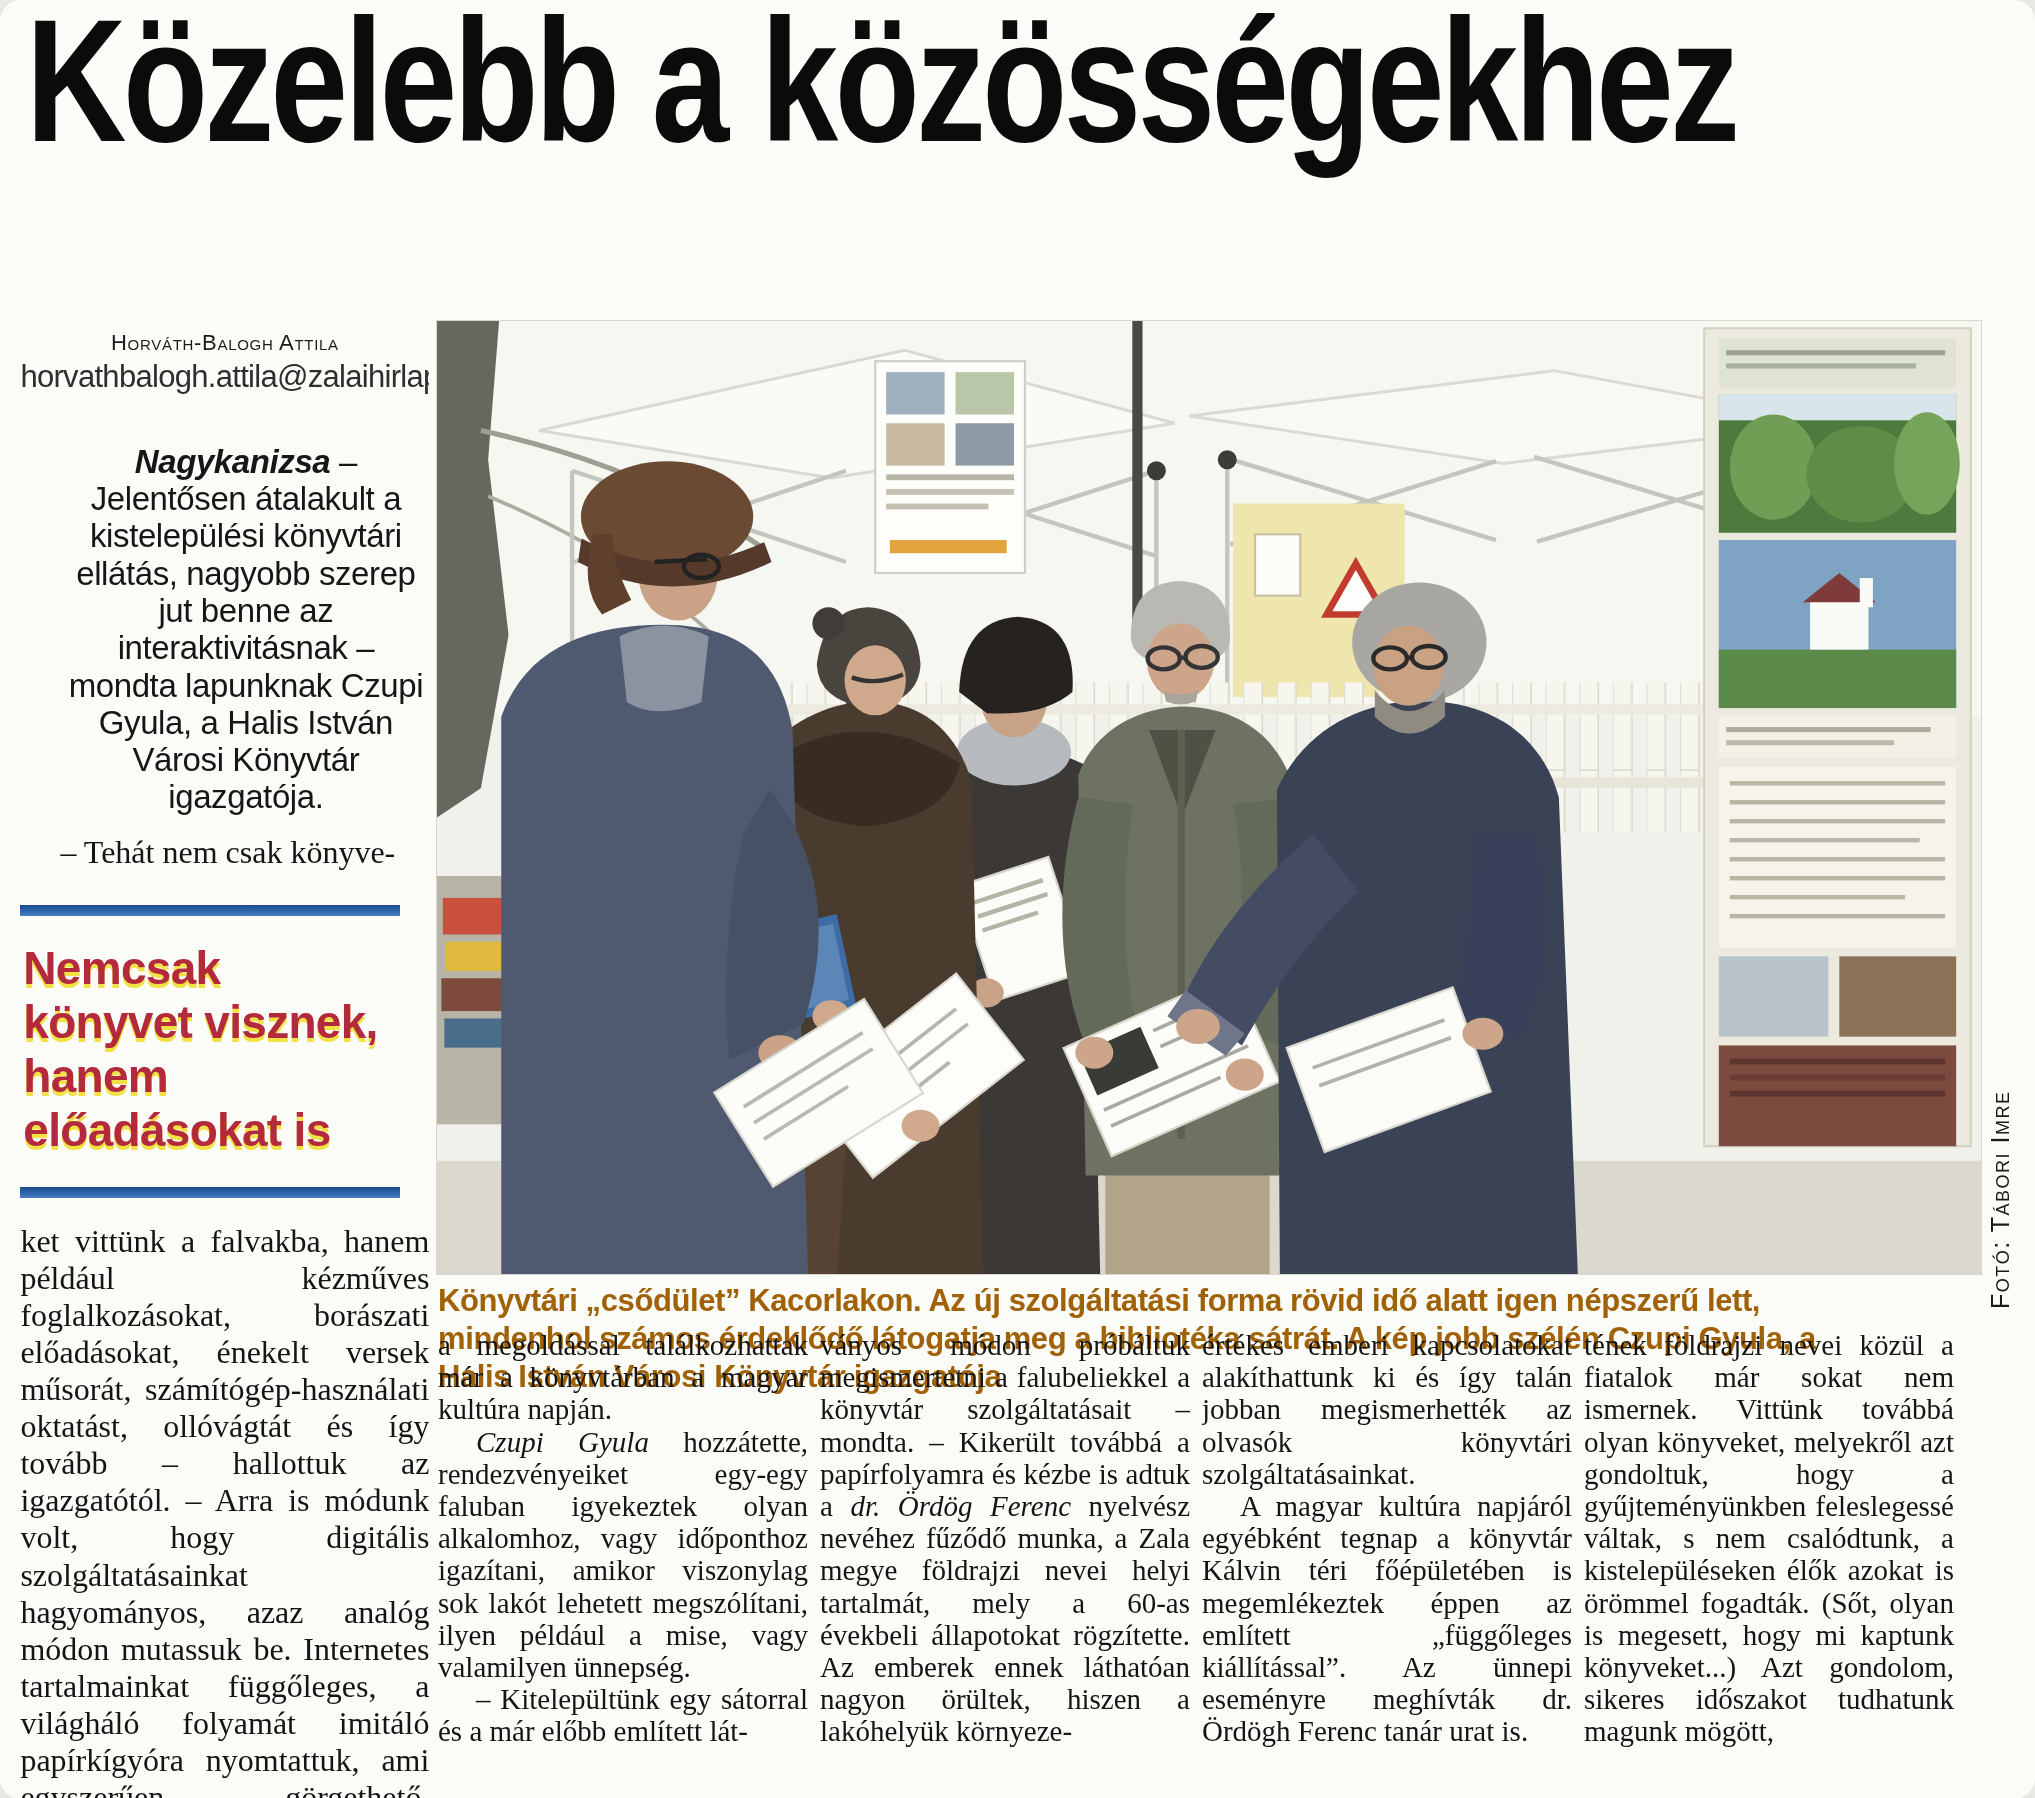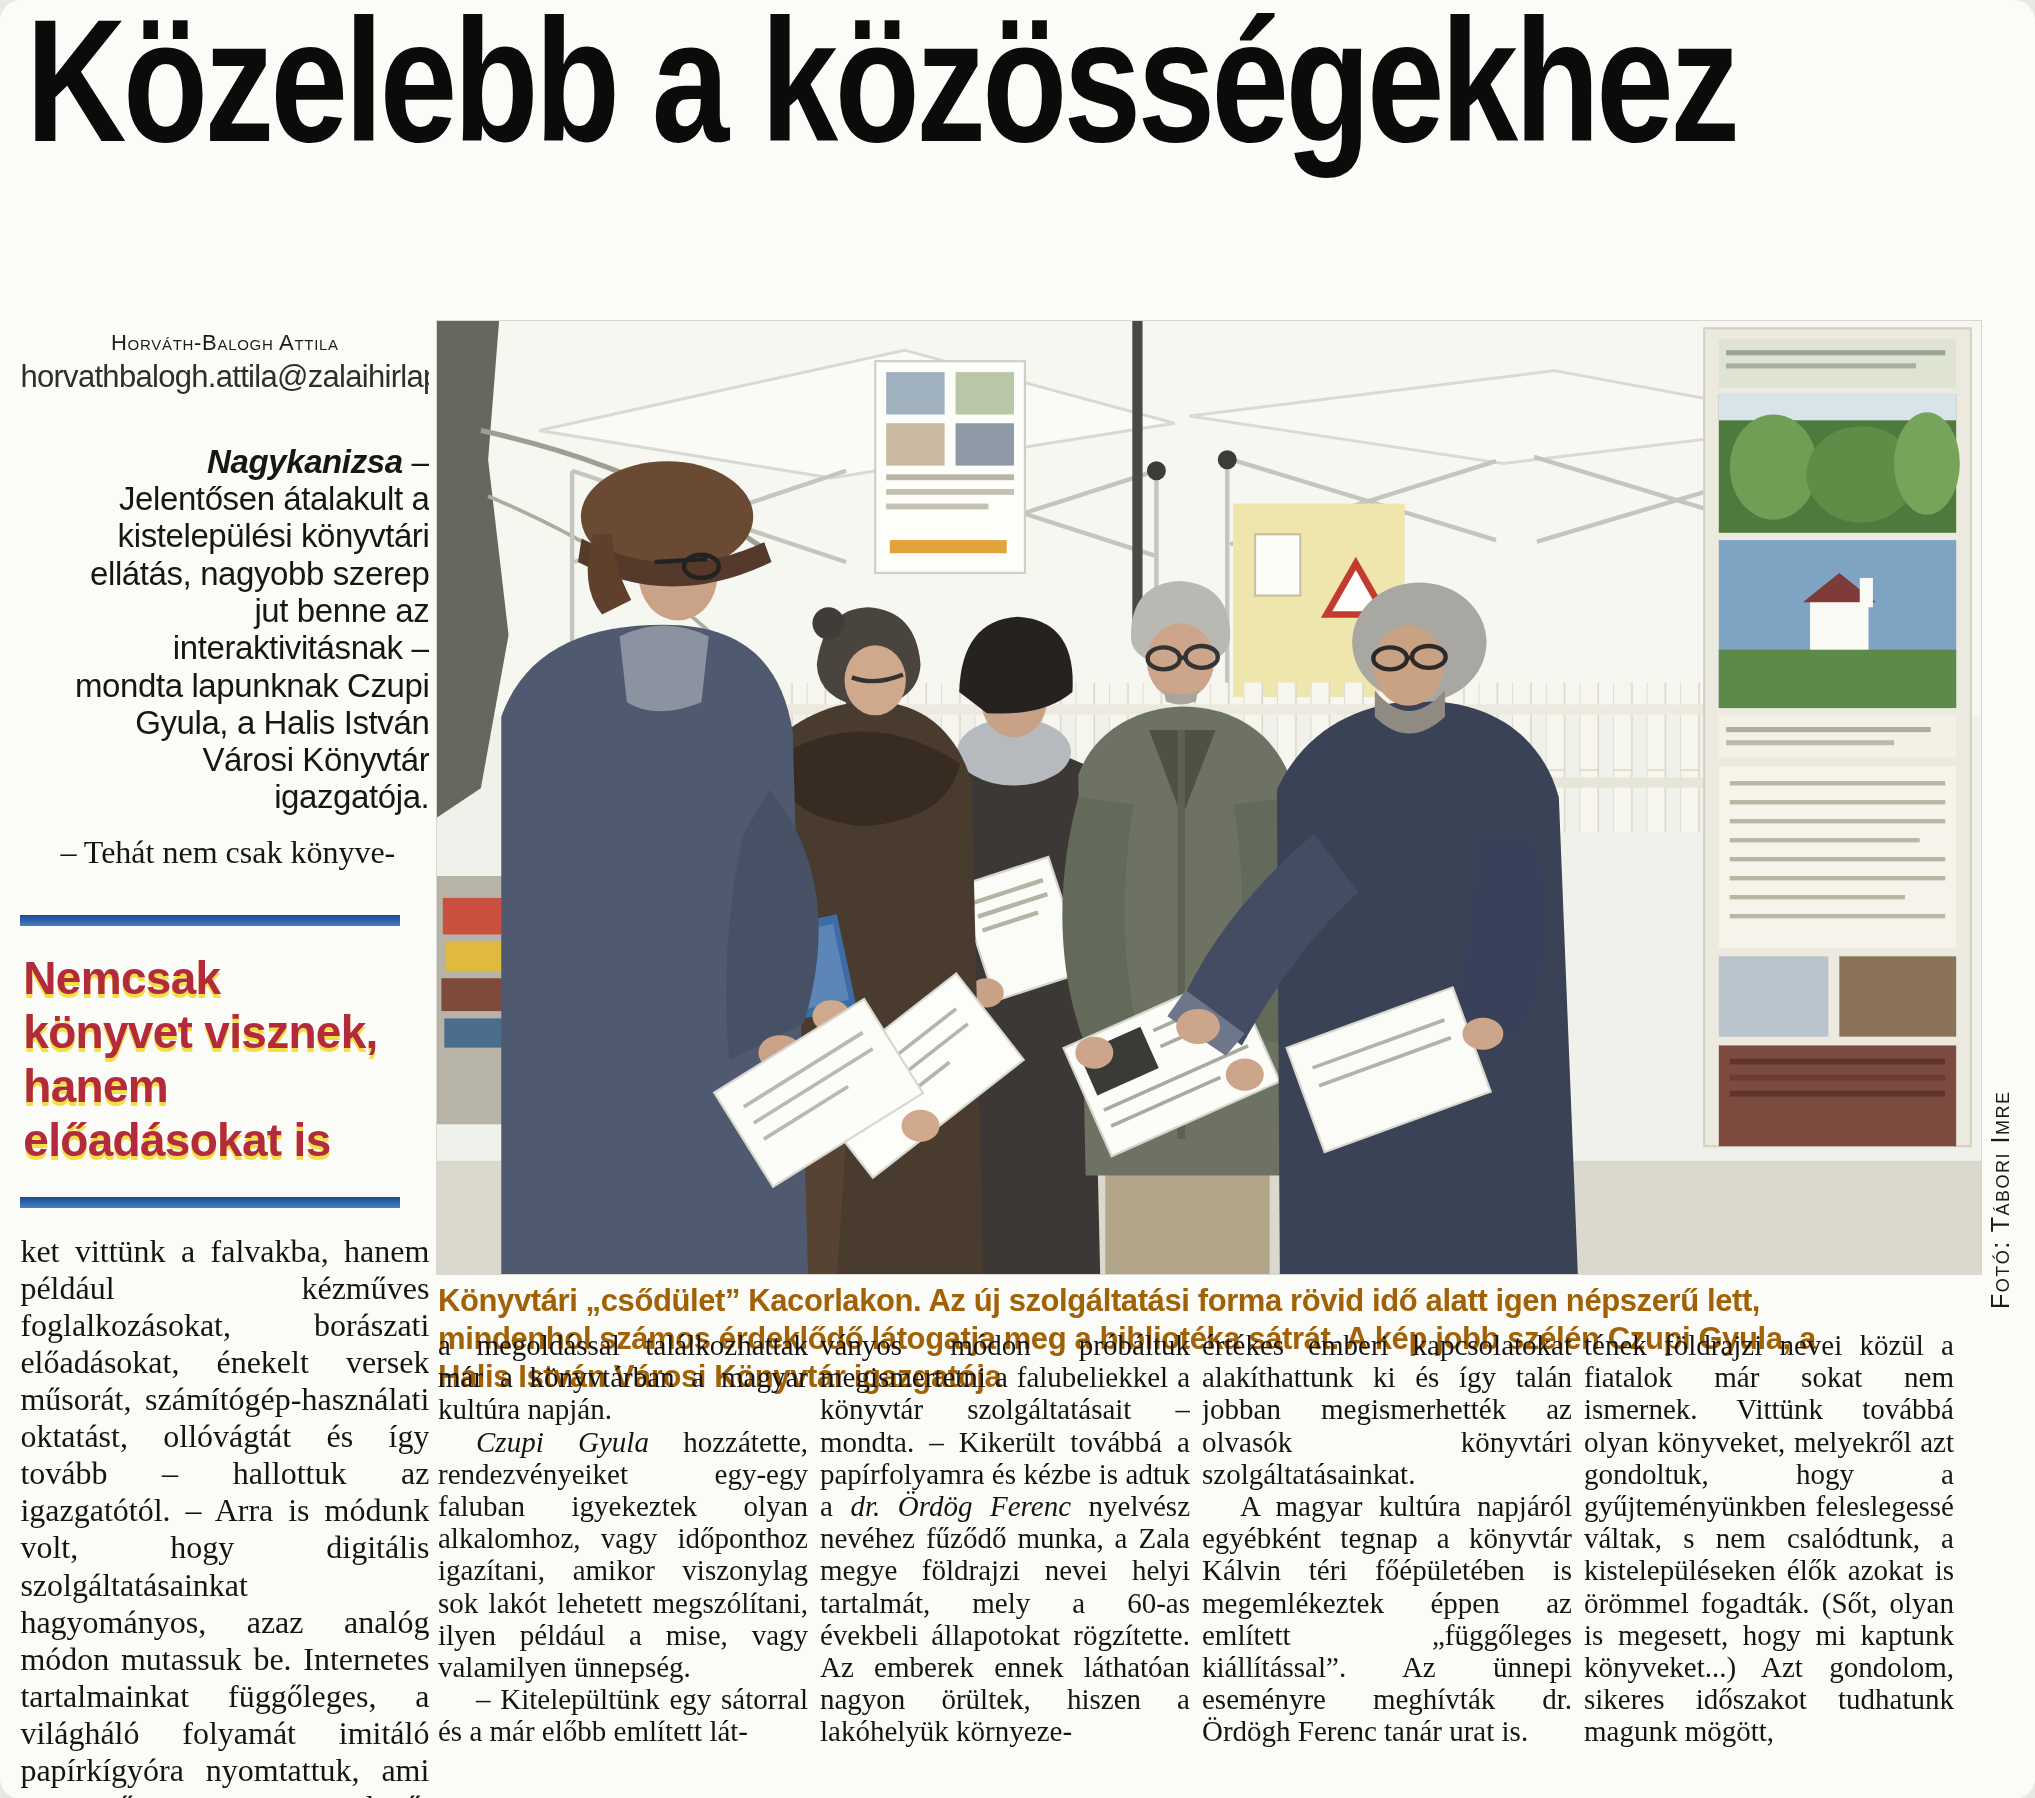--- a/index.html
+++ b/index.html
@@ -55,31 +55,31 @@
     font-family:Liberation Sans, sans-serif;
     font-variant:small-caps;font-size:22px;letter-spacing:0.7px;color:#1c1c1c;text-align:center;
   }
   .byline-email{
     font-family:"Liberation Sans",sans-serif;
     font-size:31px;color:#2e2e2e;margin-top:2.9px;letter-spacing:-0.7px;
   }
   .lead{
     margin-top:48px;padding-left:42px;
     font-family:"Liberation Sans",sans-serif;
-    font-size:33px;line-height:1.13;text-align:right;
+    font-size:33px;line-height:1.13;text-align:center;
     color:#161616;letter-spacing:-0.4px;
   }
   .lead .loc{font-weight:700;font-style:italic;}
   .serif-par{
     font-size:32px;line-height:1.12;text-align:justify;
     margin-top:22px;
   }
   .serif-par.ind{text-indent:40px;margin-top:19px;}
   .p3{margin-top:0;}
-  .pullquote{margin-top:44px;margin-bottom:25px;width:380px;}
+  .pullquote{margin-top:34px;margin-bottom:25px;width:380px;}
   .pq-bar{height:11px;background:linear-gradient(#1c4a8c,var(--bar-blue) 55%,#4d7ec2);}
   .pq-text{
     font-family:"Liberation Sans",sans-serif;font-weight:700;
     font-size:46px;line-height:1.18;letter-spacing:-0.7px;
     color:var(--quote-red);
     text-shadow:0 4.4px 0 var(--shadow-yellow);
     padding:25px 0 29px 2.9px;
   }
   .continuation{font-size:32px;line-height:1.16;text-align:justify;margin-top:25px;}
   

